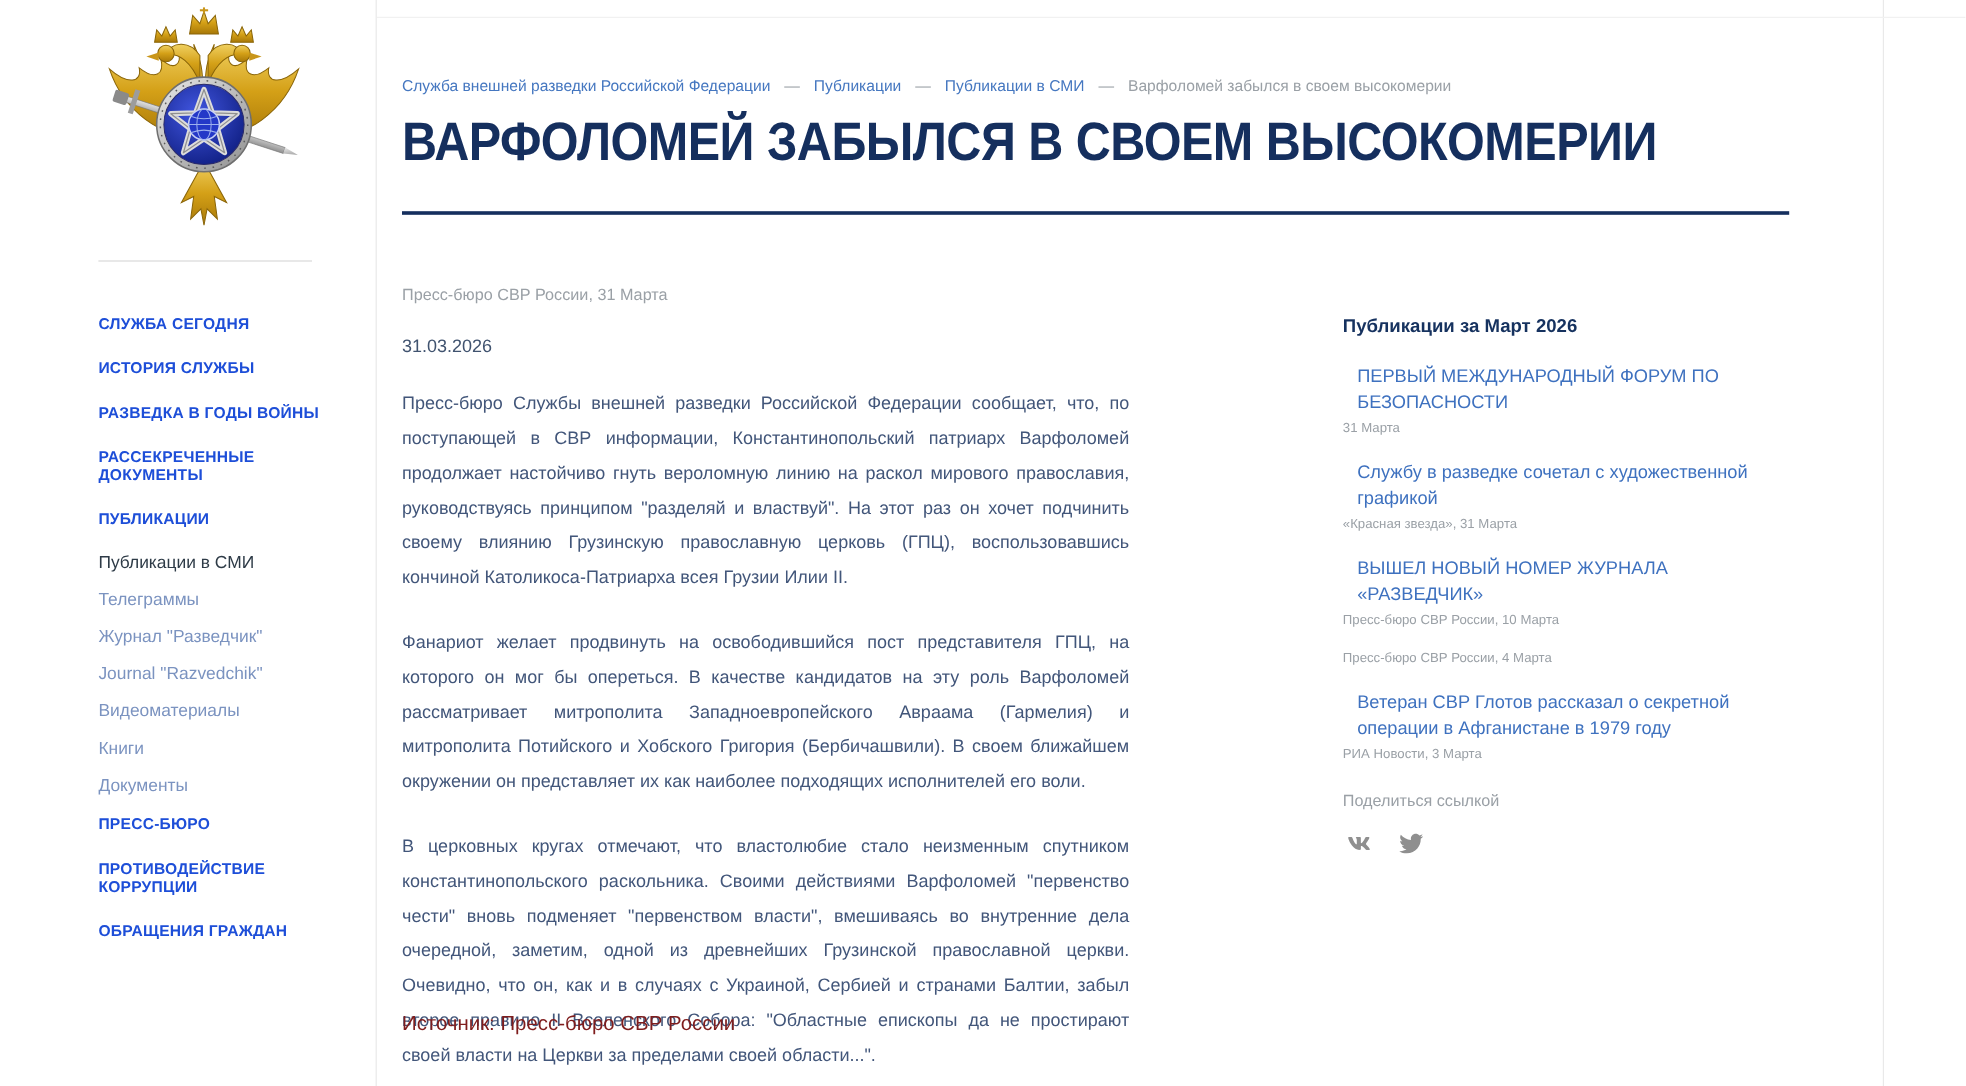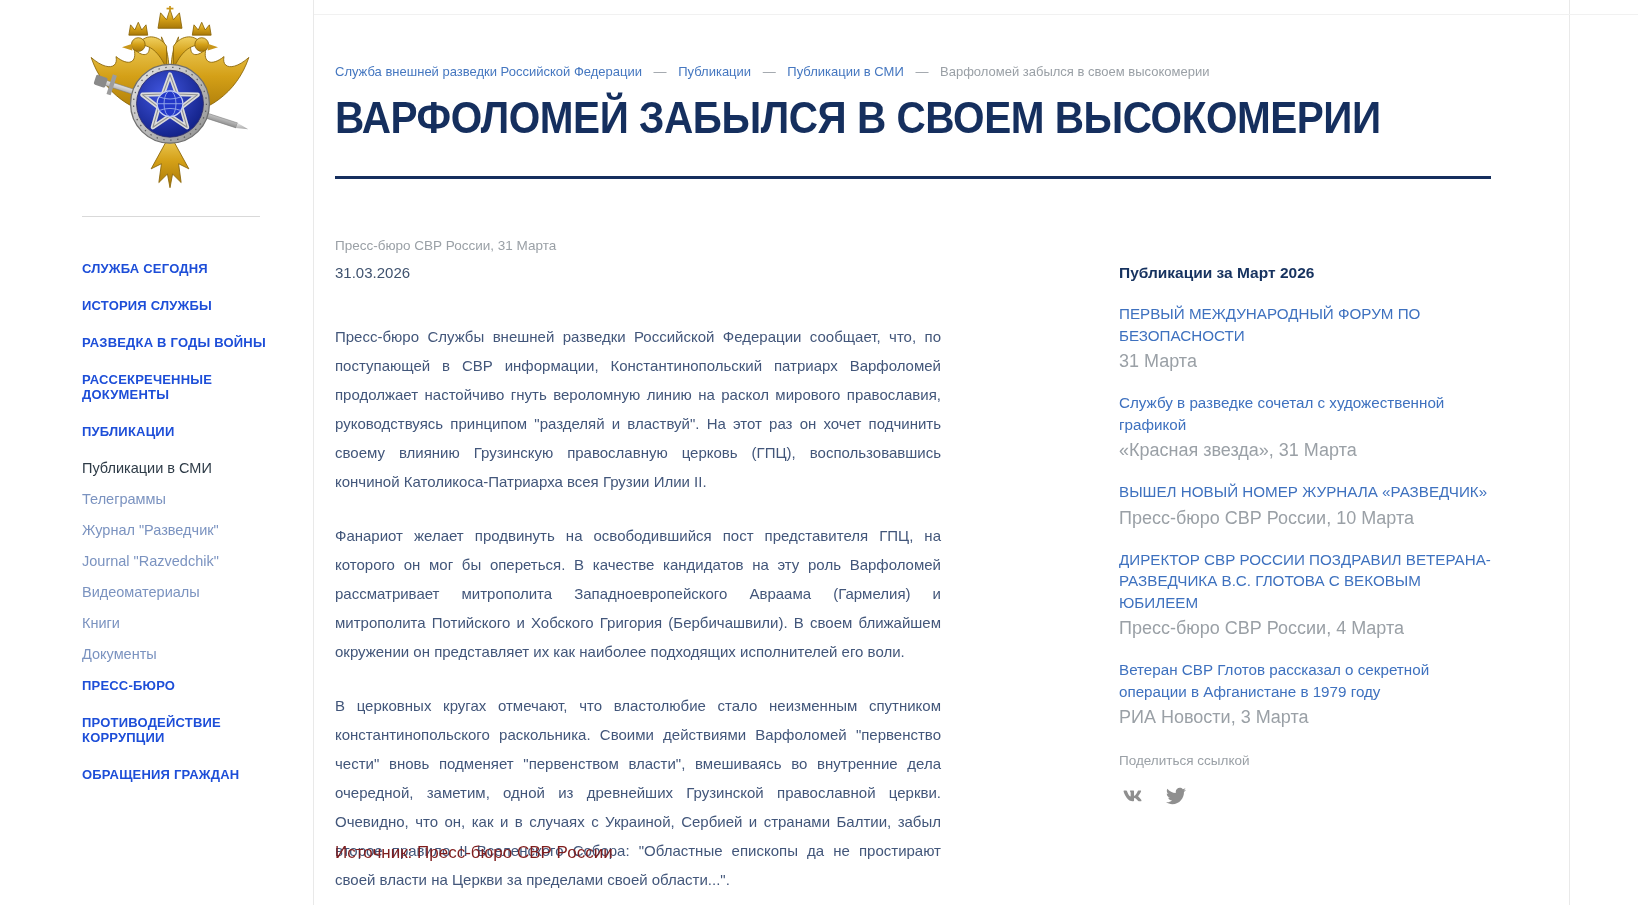--- a/index.html
+++ b/index.html
@@ -31,34 +31,34 @@
   .breadcrumb a { color:#4577c0; text-decoration:none; cursor:pointer; }
   .breadcrumb .sep { color:#9aa0a6; margin:0 8px; }
   .breadcrumb .current { color:#9aa0a6; }
 
   .article-title { position:absolute; left:335px; top:92px; width:1260px;
     font-size:45px; font-weight:700; color:#152f5e; letter-spacing:-.5px;
     white-space:nowrap; transform:scaleX(.9); transform-origin:left center; }
   .title-rule { position:absolute; left:335px; top:176px; width:1156px; height:3px; background:#152f5e; }
 
   .article-meta { position:absolute; left:335px; top:238px; font-size:13.5px; color:#9aa0a6; }
-  .article-date { position:absolute; left:335px; top:264px; font-size:15px; color:#40536f; }
+  .article-date { position:absolute; left:335px; top:280px; font-size:15px; color:#40536f; }
 
   .article-body { position:absolute; left:335px; top:322px; width:606px;
     font-size:15px; line-height:29px; color:#42567a; text-align:justify; }
   .article-body p { margin-bottom:25px; }
   .article-source { position:absolute; left:335px; top:843px; font-size:17px; color:#7f1d1d; }
 
   
   .right-panel { position:absolute; left:1119px; top:264px; width:378px; }
   .rp-heading { font-size:15.5px; font-weight:700; color:#16325f; margin-bottom:21px; }
   .rp-item { margin-bottom:20px; }
   .rp-item a { text-decoration:none; cursor:pointer; }
-  .rp-title { display:block; color:#3e71bf; font-size:15.2px; line-height:21.5px; margin-bottom:5px; }
-  .rp-meta { font-size:18px; color:#9aa0a6; }
+  .rp-title { display:block; color:#3e71bf; font-size:15.2px; line-height:21.5px; margin-bottom:5px;margin-left:12px; }
+  .rp-meta { font-size:11px; color:#9aa0a6; }
   .share { margin-top:25px; }
   .share-label { font-size:13.5px; color:#9aa0a6; }
   .share-icons { margin-top:14px; display:flex; align-items:center; gap:20px; }
   .share-icons a { display:inline-flex; cursor:pointer; }
 </style>
 </head>
 <body>
 
 <div class="page">
 
@@ -185,21 +185,20 @@
     </div>
     <div class="rp-item">
       <a class="rp-title">Службу в разведке сочетал с художественной графикой</a>
       <div class="rp-meta">«Красная звезда», 31 Марта</div>
     </div>
     <div class="rp-item">
       <a class="rp-title">ВЫШЕЛ НОВЫЙ НОМЕР ЖУРНАЛА «РАЗВЕДЧИК»</a>
       <div class="rp-meta">Пресс-бюро СВР России, 10 Марта</div>
     </div>
     <div class="rp-item">
-      <a class="rp-title">ДИРЕКТОР СВР РОССИИ ПОЗДРАВИЛ ВЕТЕРАНА-РАЗВЕДЧИКА В.С. ГЛОТОВА С ВЕКОВЫМ ЮБИЛЕЕМ</a>
       <div class="rp-meta">Пресс-бюро СВР России, 4 Марта</div>
     </div>
     <div class="rp-item">
       <a class="rp-title">Ветеран СВР Глотов рассказал о секретной операции в Афганистане в 1979 году</a>
       <div class="rp-meta">РИА Новости, 3 Марта</div>
     </div>
 
     <div class="share">
       <div class="share-label">Поделиться ссылкой</div>
       <div class="share-icons">

